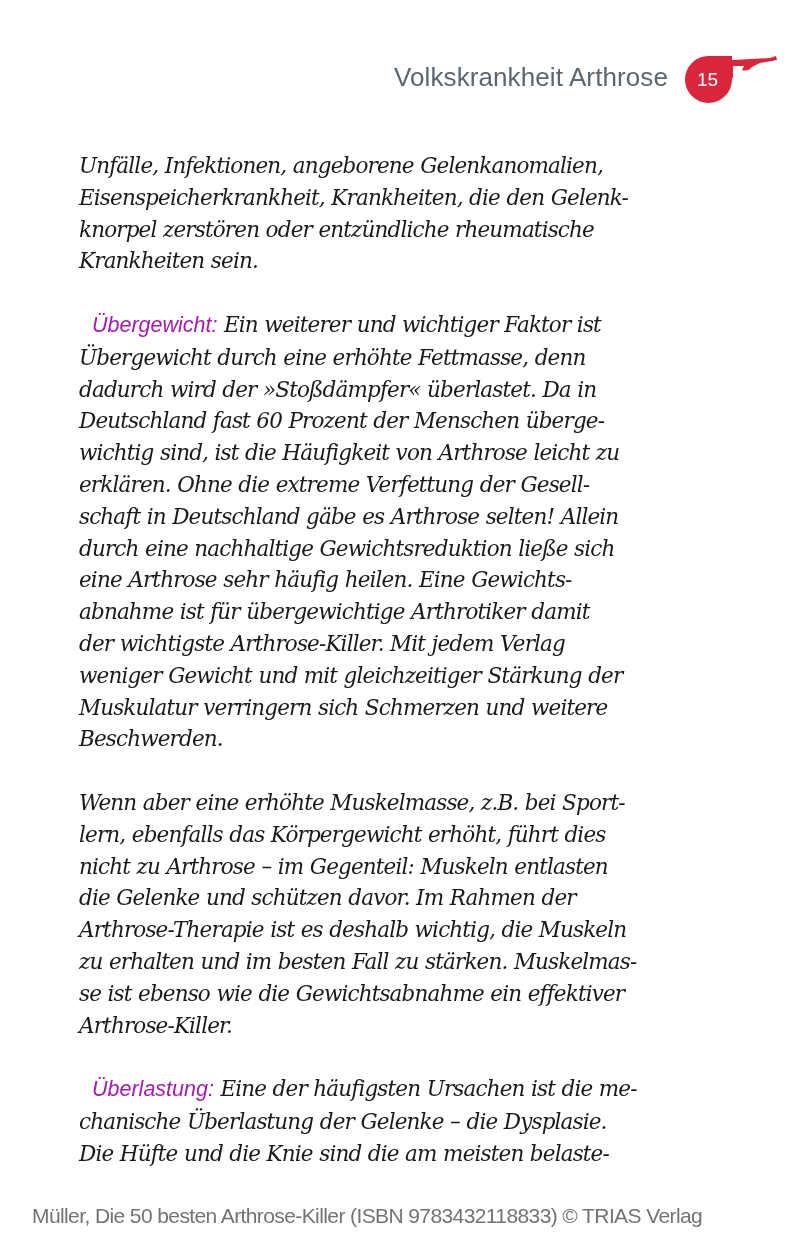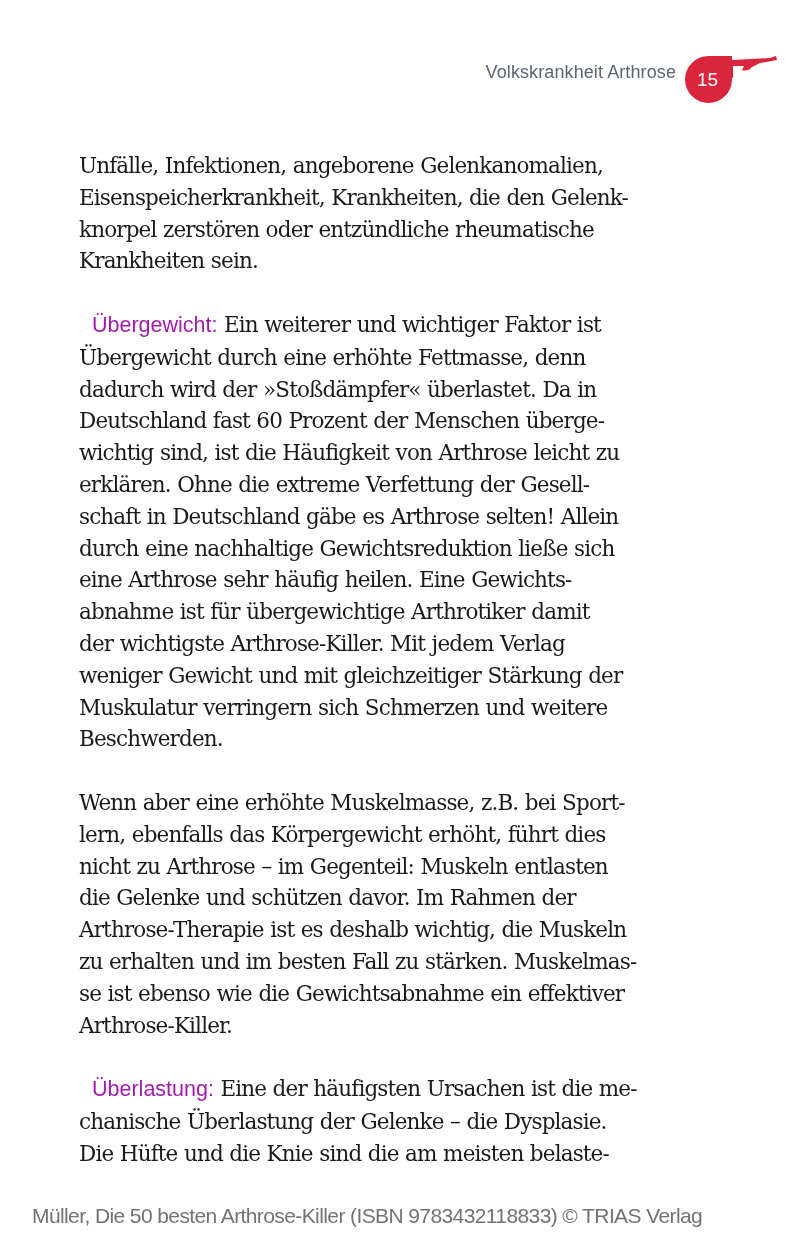--- a/index.html
+++ b/index.html
@@ -9,23 +9,23 @@
     }
     body {
       width: 788px;
       height: 1260px;
       position: relative;
       overflow: hidden;
     }
     .running-head {
       position: absolute;
       top: 62px;
-      right: 112px;
+      right: 120px;
       font-family: "Liberation Sans", sans-serif;
-      font-size: 18px;
+      font-size: 26px;
       color: #5b6670;
       letter-spacing: 0.1px;
       white-space: nowrap;
     }
     .page-badge {
       position: absolute;
       left: 685px;
       top: 56px;
       width: 47px;
       height: 47px;
@@ -51,20 +51,21 @@
     }
     .body-text {
       position: absolute;
       left: 79px;
       top: 150px;
       width: 600px;
       font-family: "DejaVu Serif", serif;
       font-size: 21.5px;
       line-height: 31.8px;
       color: #1a1a1a;
+      font-style: italic;
     }
     .para {
       margin: 0 0 31.8px 0;
     }
     .line {
       display: block;
       white-space: nowrap;
       letter-spacing: -0.85px;
       word-spacing: 0.5px;
     }

